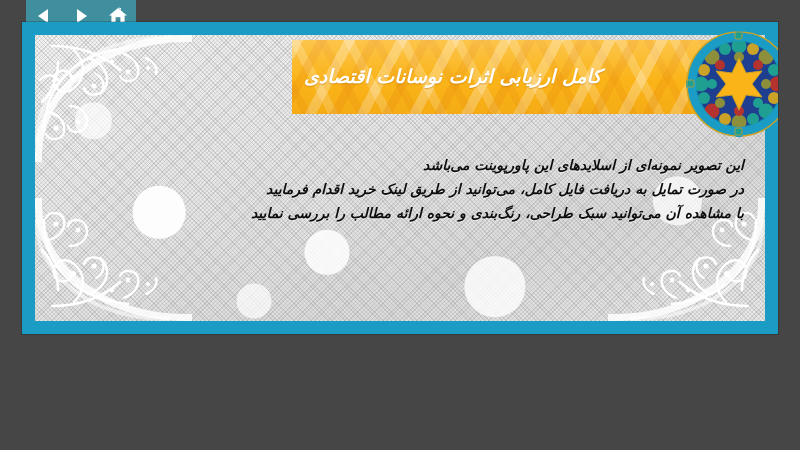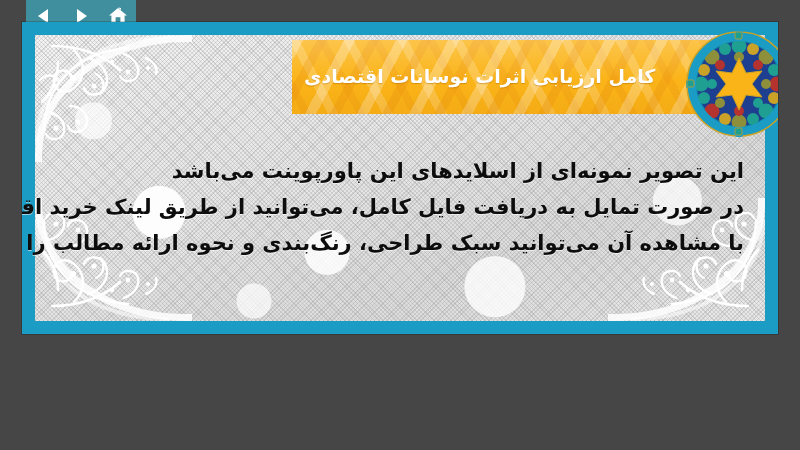--- a/index.html
+++ b/index.html
@@ -18,20 +18,21 @@
     padding-bottom:4px;box-sizing:border-box;
   }
   .navbtn{width:26px;height:24px;display:flex;align-items:center;justify-content:center;cursor:pointer;}
   .navbtn svg{display:block;}
 
   
   .slide{
     position:absolute;left:22px;top:22px;width:756px;height:312px;
     background:#1b9cc4;overflow:hidden;
     box-shadow:0 0 0 1px rgba(0,0,0,.18);
+    font-style:italic;
   }
   
   .page{
     position:absolute;left:13px;top:13px;right:13px;bottom:13px;
     background:
       radial-gradient(circle at 17% 62%, rgba(255,255,255,.95) 0 26px, rgba(255,255,255,0) 27px),
       radial-gradient(circle at 40% 76%, rgba(255,255,255,.85) 0 22px, rgba(255,255,255,0) 23px),
       radial-gradient(circle at 63% 88%, rgba(255,255,255,.8) 0 30px, rgba(255,255,255,0) 31px),
       radial-gradient(circle at 88% 58%, rgba(255,255,255,.75) 0 24px, rgba(255,255,255,0) 25px),
       radial-gradient(circle at 8% 30%, rgba(255,255,255,.7) 0 18px, rgba(255,255,255,0) 19px),
@@ -99,21 +100,21 @@
     white-space:nowrap;
   }
 
   
   .medallion{position:absolute;left:663px;top:8px;width:108px;height:108px;}
 
   
   .body-text{
     position:absolute;left:40px;right:34px;top:131px;
     direction:rtl;text-align:right;
-    color:#0d0d0d;font-size:21px;line-height:1.72;font-weight:700;
+    color:#0d0d0d;font-size:14px;line-height:1.72;font-weight:700;
     text-shadow:0 1px 0 rgba(255,255,255,.55);
   }
   .body-text div{white-space:nowrap;}
 </style>
 </head>
 <body>
 
 <div id="viewer">
 
   <div class="navbar">

